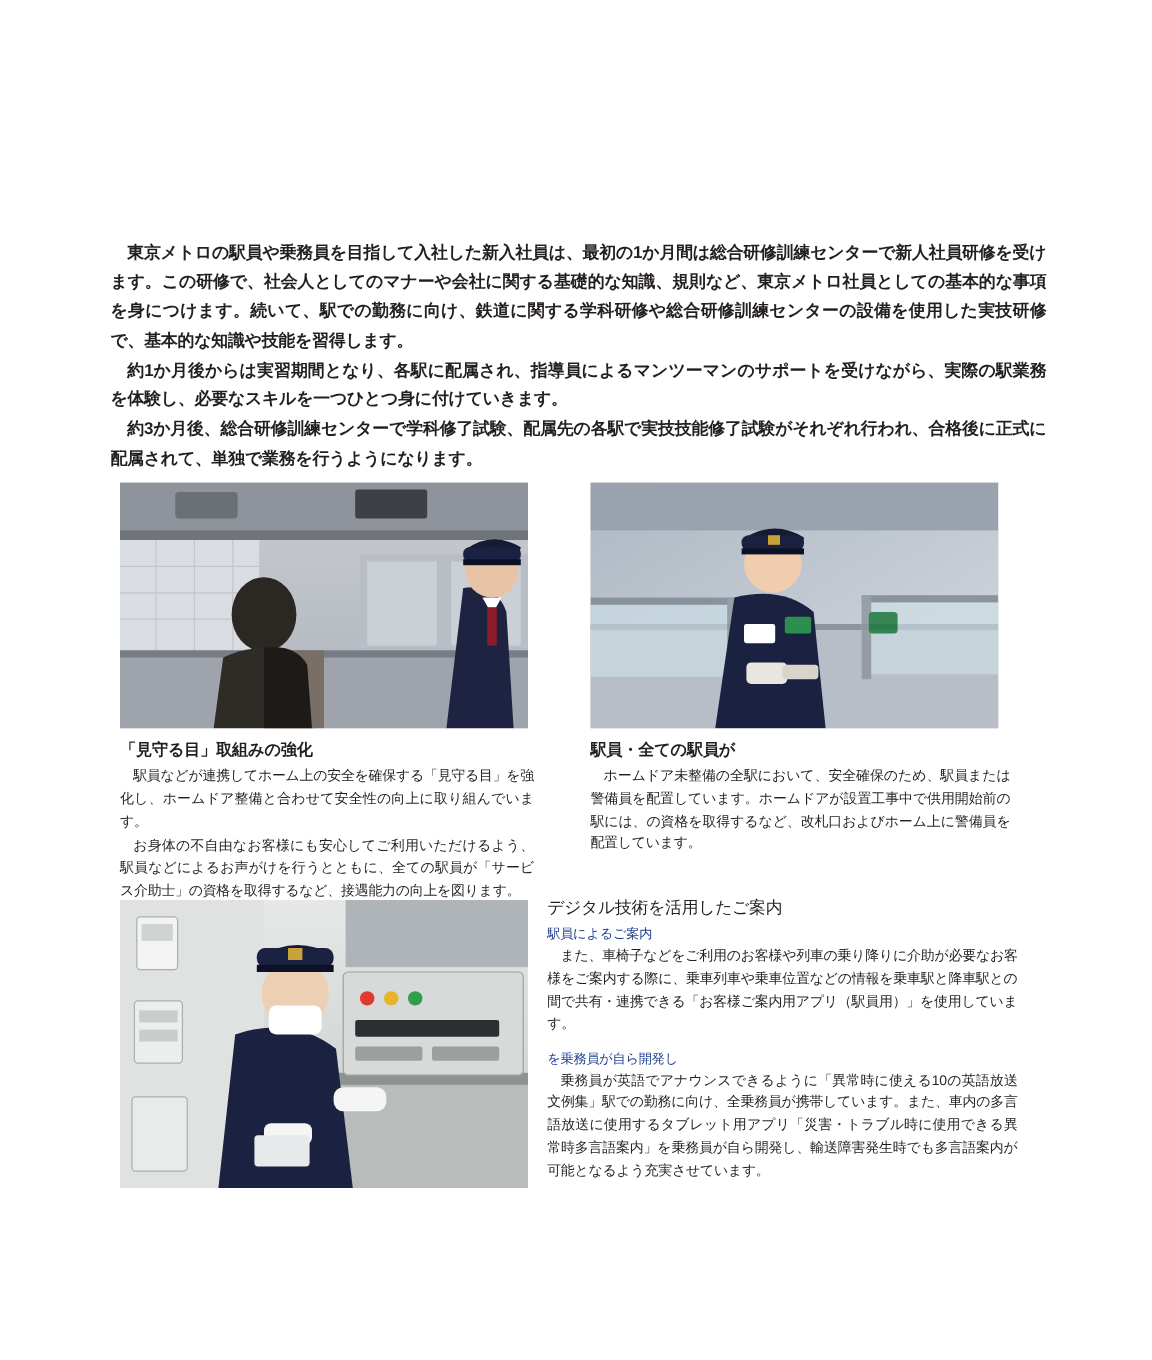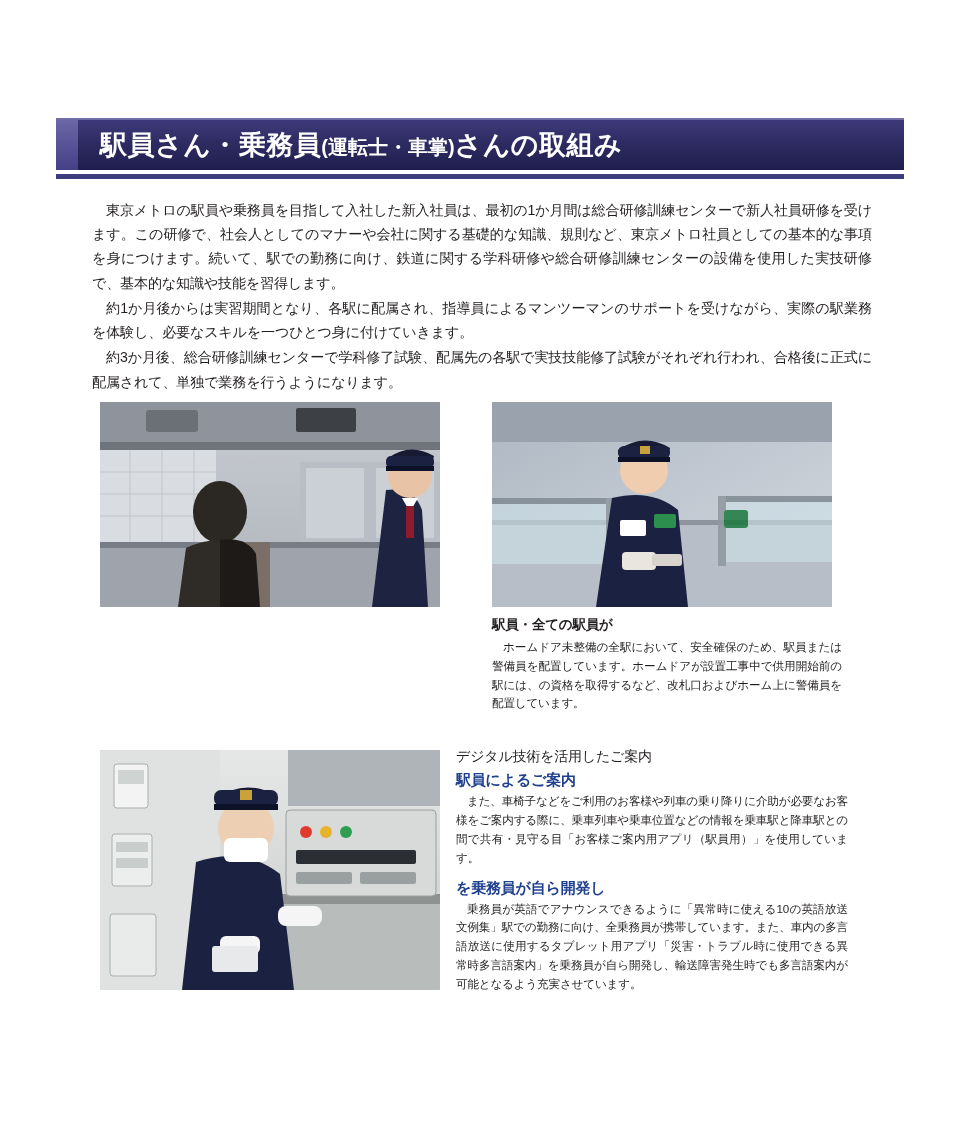--- a/index.html
+++ b/index.html
@@ -72,21 +72,21 @@
     left: 92px;
     top: 198px;
     width: 780px;
   }
   .intro p {
     margin: 0 0 1px 0;
     font-size: 14.1px;
     line-height: 1.72;
     text-align: justify;
     text-indent: 14px;
-    font-weight: normal;
+    font-weight: bold;
     letter-spacing: -0.2px;
   }
 
   
   .photo {
     position: absolute;
     overflow: hidden;
     background: #cfd3d8;
   }
   .photo svg { display: block; }
@@ -122,47 +122,41 @@
     top: 748px;
     width: 392px;
   }
   .section-heading {
     font-size: 14px;
     font-weight: normal;
     margin: 0 0 5px 0;
     letter-spacing: -0.2px;
   }
   .sub-heading {
-    font-size: 15px;
-    font-weight: bold;
+    font-size: 11px;
+    font-weight: normal;
     color: #1f3f8f;
     margin: 0 0 2px 0;
     letter-spacing: -0.2px;
   }
   .body-text {
     font-size: 11.6px;
     line-height: 1.63;
     margin: 0 0 2px 0;
     text-align: justify;
     text-indent: 11px;
     letter-spacing: -0.2px;
   }
   .spacer-sm { height: 9px; }
 </style>
 </head>
 <body>
 
 <div class="page">
 
-  <div class="banner">
-    <div class="banner-accent"></div>
-    <div class="banner-title">
-      <span>駅員さん・乗務員</span><span class="sub">(運転士・車掌)</span><span>さんの取組み</span>
-    </div>
-  </div>
 
   <div class="intro">
     <p>東京メトロの駅員や乗務員を目指して入社した新入社員は、最初の1か月間は総合研修訓練センターで新人社員研修を受けます。この研修で、社会人としてのマナーや会社に関する基礎的な知識、規則など、東京メトロ社員としての基本的な事項を身につけます。続いて、駅での勤務に向け、鉄道に関する学科研修や総合研修訓練センターの設備を使用した実技研修で、基本的な知識や技能を習得します。</p>
     <p>約1か月後からは実習期間となり、各駅に配属され、指導員によるマンツーマンのサポートを受けながら、実際の駅業務を体験し、必要なスキルを一つひとつ身に付けていきます。</p>
     <p>約3か月後、総合研修訓練センターで学科修了試験、配属先の各駅で実技技能修了試験がそれぞれ行われ、合格後に正式に配属されて、単独で業務を行うようになります。</p>
   </div>
 
   <div class="photo" id="photo-station-staff">
     <svg width="340" height="205" viewBox="0 0 340 205" xmlns="http://www.w3.org/2000/svg">
       <defs>
@@ -241,20 +235,25 @@
         <rect x="126" y="55" width="52" height="5" fill="#0d1127"></rect>
         <rect x="148" y="44" width="10" height="8" fill="#c9a23a"></rect>
         <rect x="128" y="118" width="26" height="16" rx="2" fill="#ffffff"></rect>
         <rect x="162" y="112" width="22" height="14" rx="2" fill="#2c8f4e"></rect>
         <rect x="130" y="150" width="34" height="18" rx="4" fill="#e9e6df"></rect>
         <rect x="160" y="152" width="30" height="12" rx="3" fill="#d8d4cc"></rect>
       </g>
     </svg>
   </div>
 
+  <div class="caption-block" id="caption-left">
+    <p class="caption-title">「見守る目」取組みの強化</p>
+    <p class="caption-body">駅員などが連携してホーム上の安全を確保する「見守る目」を強化し、ホームドア整備と合わせて安全性の向上に取り組んでいます。</p>
+    <p class="caption-body">お身体の不自由なお客様にも安心してご利用いただけるよう、駅員などによるお声がけを行うとともに、全ての駅員が「サービス介助士」の資格を取得するなど、接遇能力の向上を図ります。</p>
+  </div>
 
   <div class="caption-block" id="caption-right">
     <p class="caption-title">駅員・全ての駅員が</p>
     <p class="caption-body">ホームドア未整備の全駅において、安全確保のため、駅員または警備員を配置しています。ホームドアが設置工事中で供用開始前の駅には、の資格を取得するなど、改札口およびホーム上に警備員を配置しています。</p>
   </div>
 
   <div class="photo" id="photo-cab-crew">
     <svg width="340" height="240" viewBox="0 0 340 240" xmlns="http://www.w3.org/2000/svg">
       <defs>
         <linearGradient id="g3" x1="0" y1="0" x2="0" y2="1">
@@ -295,19 +294,19 @@
         <rect x="178" y="156" width="44" height="20" rx="8" fill="#f4f5f4"></rect>
         <rect x="120" y="186" width="40" height="18" rx="6" fill="#f4f5f4"></rect>
         <rect x="112" y="196" width="46" height="26" rx="3" fill="#e8e9ea"></rect>
       </g>
     </svg>
   </div>
 
   <div id="digital-section">
     <p class="section-heading">デジタル技術を活用したご案内</p>
     <p class="sub-heading">駅員によるご案内</p>
-    <p class="body-text">また、車椅子などをご利用のお客様や列車の乗り降りに介助が必要なお客様をご案内する際に、乗車列車や乗車位置などの情報を乗車駅と降車駅との間で共有・見守る目「お客様ご案内用アプリ（駅員用）」を使用しています。</p>
+    <p class="body-text">また、車椅子などをご利用のお客様や列車の乗り降りに介助が必要なお客様をご案内する際に、乗車列車や乗車位置などの情報を乗車駅と降車駅との間で共有・連携できる「お客様ご案内用アプリ（駅員用）」を使用しています。</p>
     <div class="spacer-sm"></div>
     <p class="sub-heading">を乗務員が自ら開発し</p>
     <p class="body-text">乗務員が英語でアナウンスできるように「異常時に使える10の英語放送文例集」駅での勤務に向け、全乗務員が携帯しています。また、車内の多言語放送に使用するタブレット用アプリ「災害・トラブル時に使用できる異常時多言語案内」を乗務員が自ら開発し、輸送障害発生時でも多言語案内が可能となるよう充実させています。</p>
   </div>
 
 </div>
 
 </body></html>

